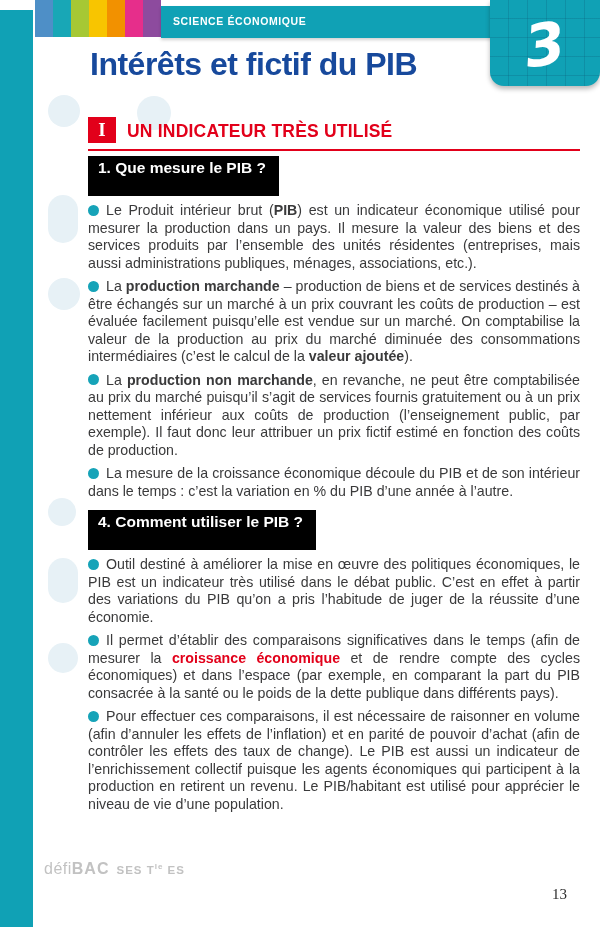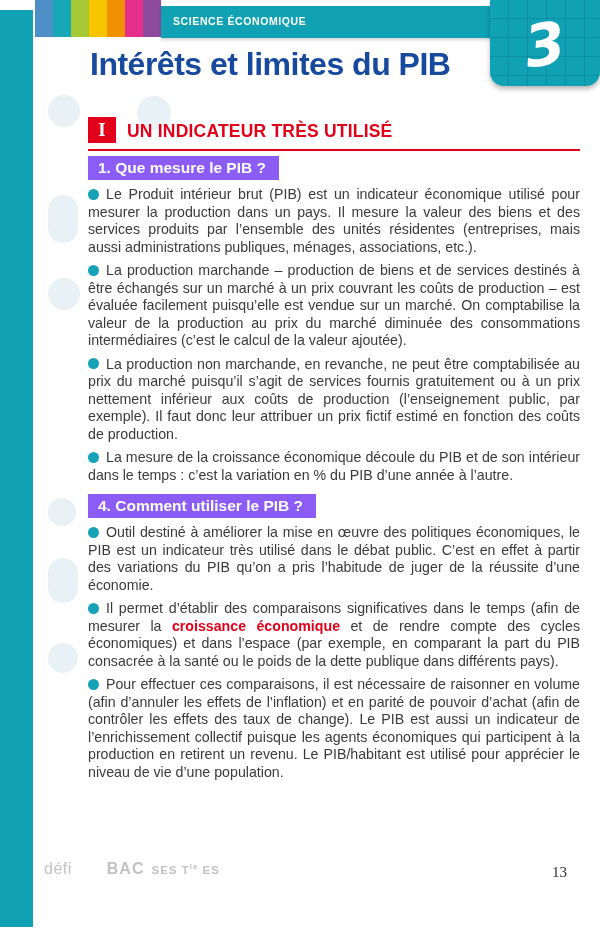--- a/index.html
+++ b/index.html
@@ -52,42 +52,42 @@
   
   .content{position:absolute;left:88px;top:117px;width:492px;}
   .section-head{display:flex;align-items:center;gap:11px;border-bottom:2px solid #e2001a;padding-bottom:6px;}
   .numeral-box{
     width:28px;height:26px;background:#e2001a;color:#fff;flex:0 0 auto;
     font-family:"Liberation Serif",serif;font-weight:bold;font-size:19px;
     display:flex;align-items:center;justify-content:center;
   }
   .section-title{color:#e2001a;font-weight:bold;font-size:17.5px;letter-spacing:0.2px;padding-top:2px;}
   .subhead{
-    display:table;background:#8b5cf6;color:#fff;font-weight:bold;
-    font-size:15.5px;padding:3px 13px 3px 10px;margin-top:10px;
+    display:table;background:#000000;color:#fff;font-weight:bold;
+    font-size:15.5px;padding:3px 13px 19px 10px;margin-top:10px;
   }
   .subhead.first{margin-top:5px;}
   .para{
     margin:6px 0 0 0;font-size:14.2px;line-height:17.5px;color:#3a3a3b;
     text-align:justify;
   }
   .bullet{
     display:inline-block;width:11px;height:11px;border-radius:50%;
     background:#16a3b8;margin-right:7px;position:relative;top:0.5px;
   }
-  .bold{font-weight:normal;}
+  .bold{font-weight:bold;}
   .bold-red{font-weight:bold;color:#e2001a;}
   
   .footer-brand{position:absolute;left:44px;top:860px;color:#c2c2c2;font-size:16px;}
   .brand-prefix{letter-spacing:0.5px;text-align:right;}
-  .brand-main{font-weight:bold;letter-spacing:1px;margin-left:35px;}
+  .brand-main{font-weight:bold;letter-spacing:1px;}
   .brand-series{font-size:11.5px;font-weight:bold;letter-spacing:1px;margin-left:7px;}
   .brand-series sup{font-size:8px;}
   .page-num{
-    position:absolute;right:33px;top:864px;color:#2b2b2b;
+    position:absolute;right:33px;top:886px;color:#2b2b2b;
     font-family:"Liberation Serif",serif;font-size:15px;
   }
 </style>
 </head>
 <body>
 
 <div class="left-bar"></div>
 <div class="stripes">
   <div class="stripe s0"></div>
   <div class="stripe s1"></div>
@@ -105,21 +105,21 @@
 </div>
 
 <div class="bubble b1"></div>
 <div class="bubble b2"></div>
 <div class="bubble b3"></div>
 <div class="bubble b4"></div>
 <div class="bubble b5"></div>
 <div class="bubble b6"></div>
 <div class="bubble b7"></div>
 
-<div class="page-title">Intérêts et limites du PIB</div>
+<div class="page-title">Intérêts et fictif du PIB</div>
 
 <div class="content">
   <div class="section-head">
     <div class="numeral-box">I</div>
     <div class="section-title">UN INDICATEUR TRÈS UTILISÉ</div>
   </div>
   <div id="subsections">
       <div class="subhead first">1. Que mesure le PIB ?</div>
       <p class="para"><span class="bullet"></span><span class="normal">Le Produit intérieur brut (</span><span class="bold">PIB</span><span class="normal">) est un indicateur économique utilisé pour mesurer la production dans un pays. Il mesure la valeur des biens et des services produits par l’ensemble des unités résidentes (entreprises, mais aussi administrations publiques, ménages, associations, etc.).</span></p>
       <p class="para"><span class="bullet"></span><span class="normal">La </span><span class="bold">production marchande</span><span class="normal"> – production de biens et de services destinés à être échangés sur un marché à un prix couvrant les coûts de production – est évaluée facilement puisqu’elle est vendue sur un marché. On comptabilise la valeur de la production au prix du marché diminuée des consommations intermédiaires (c’est le calcul de la </span><span class="bold">valeur ajoutée</span><span class="normal">).</span></p>

